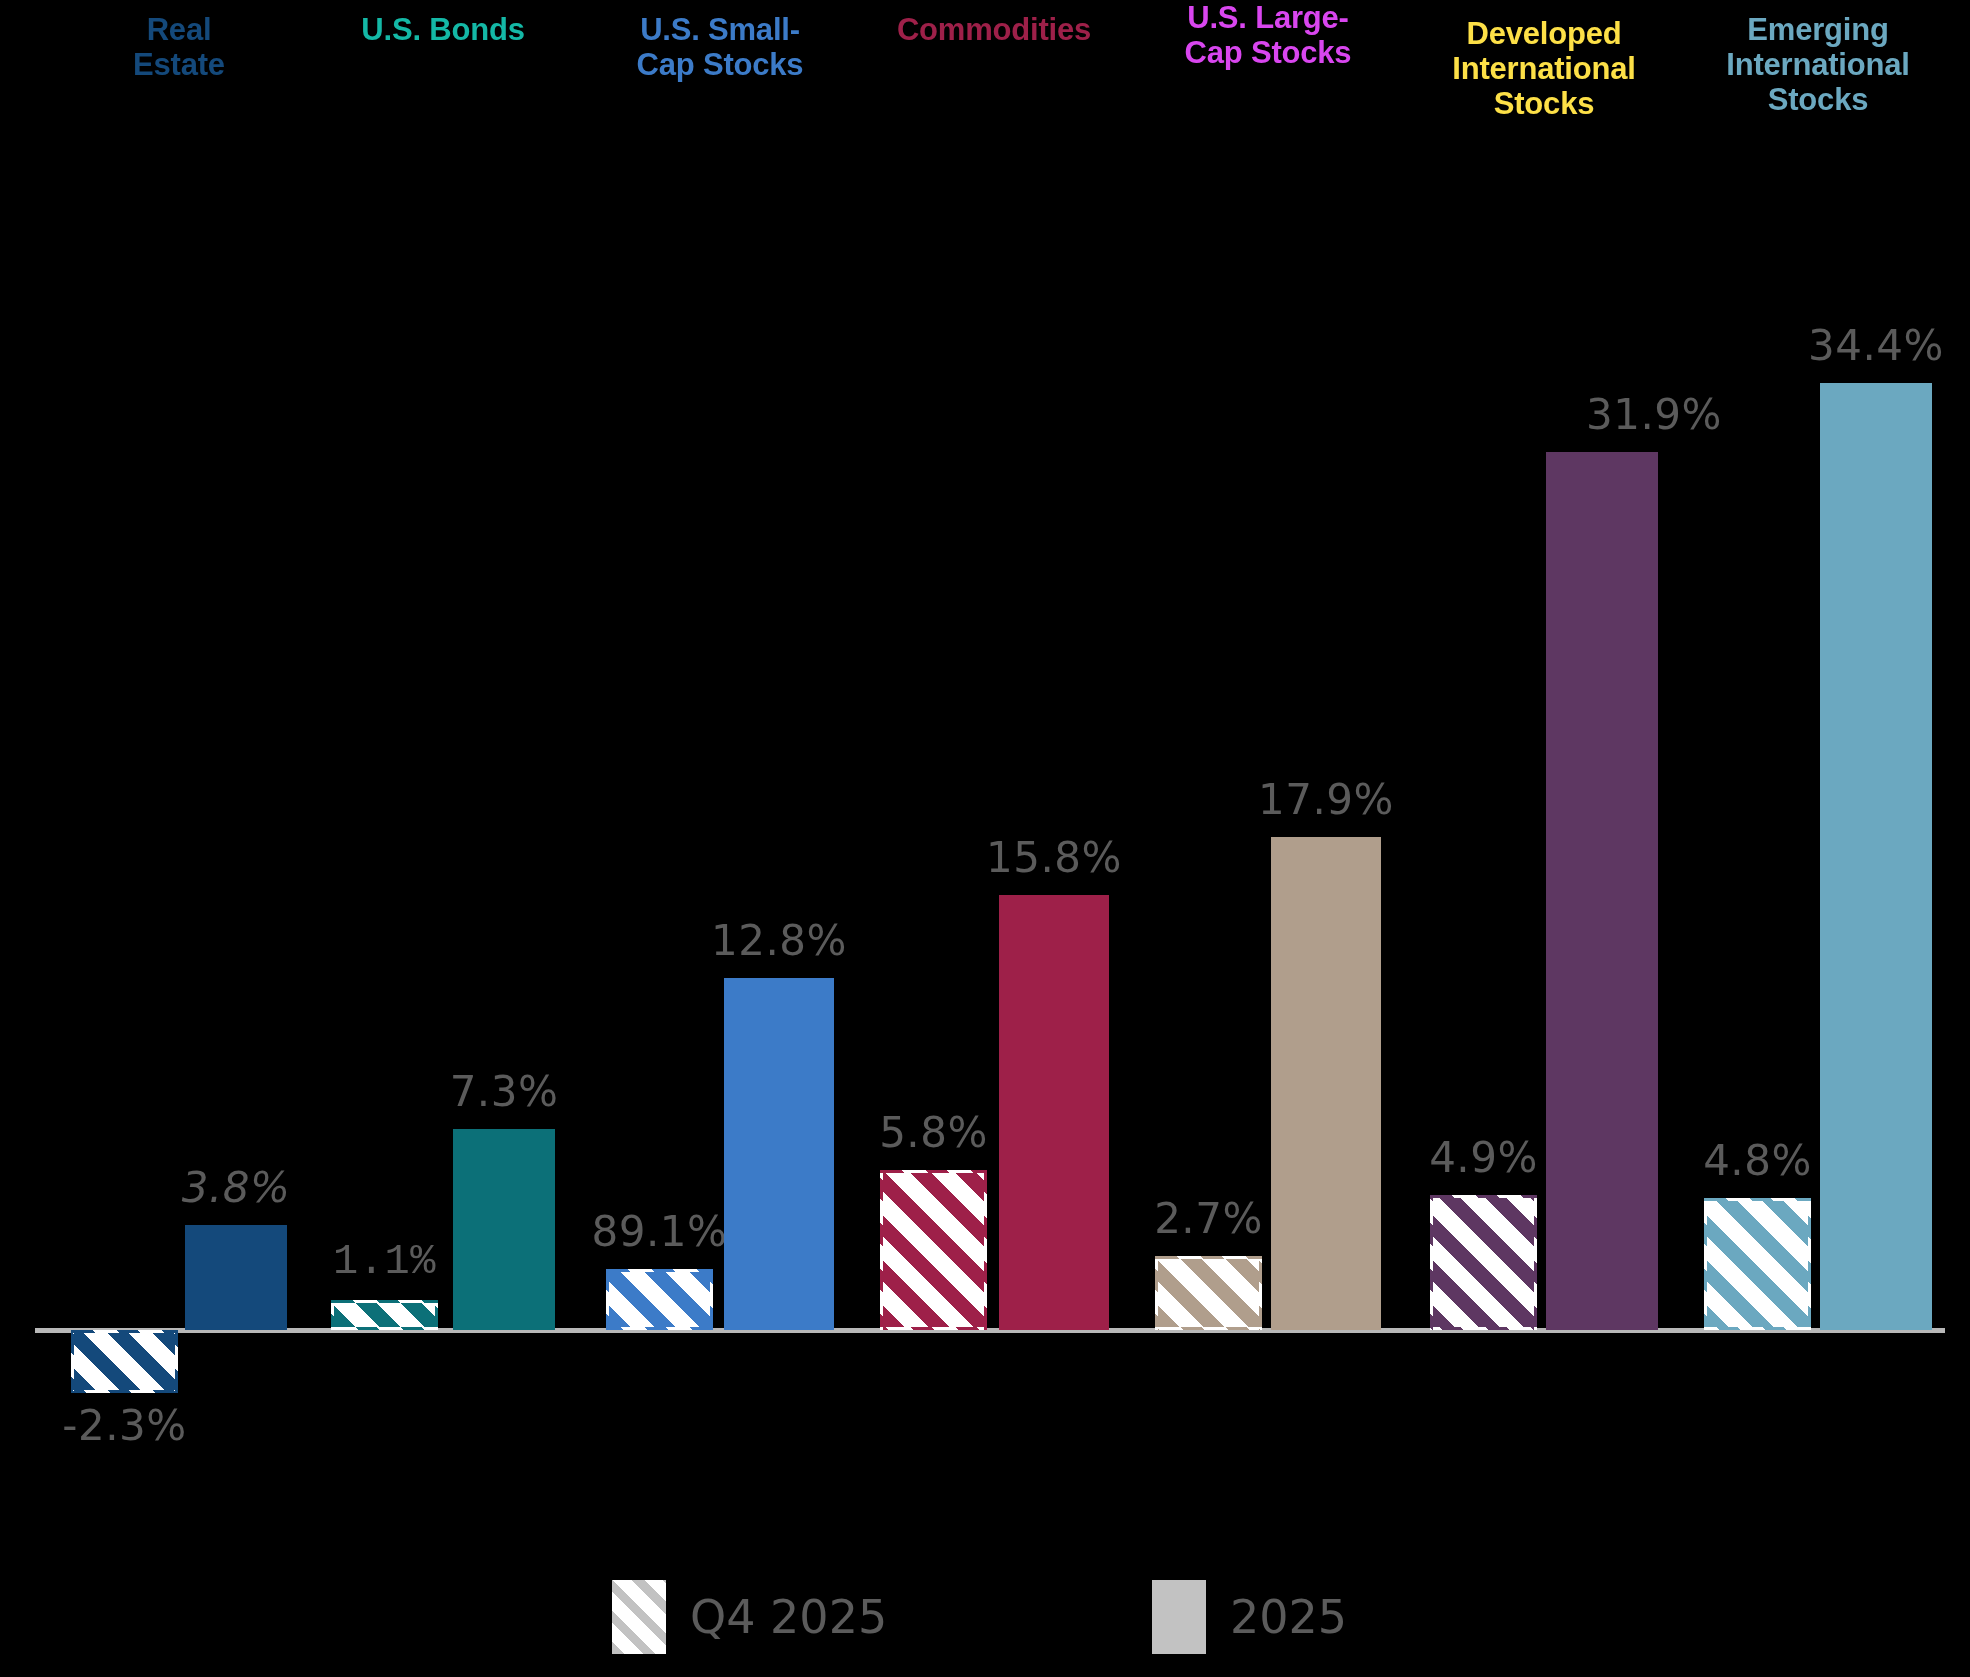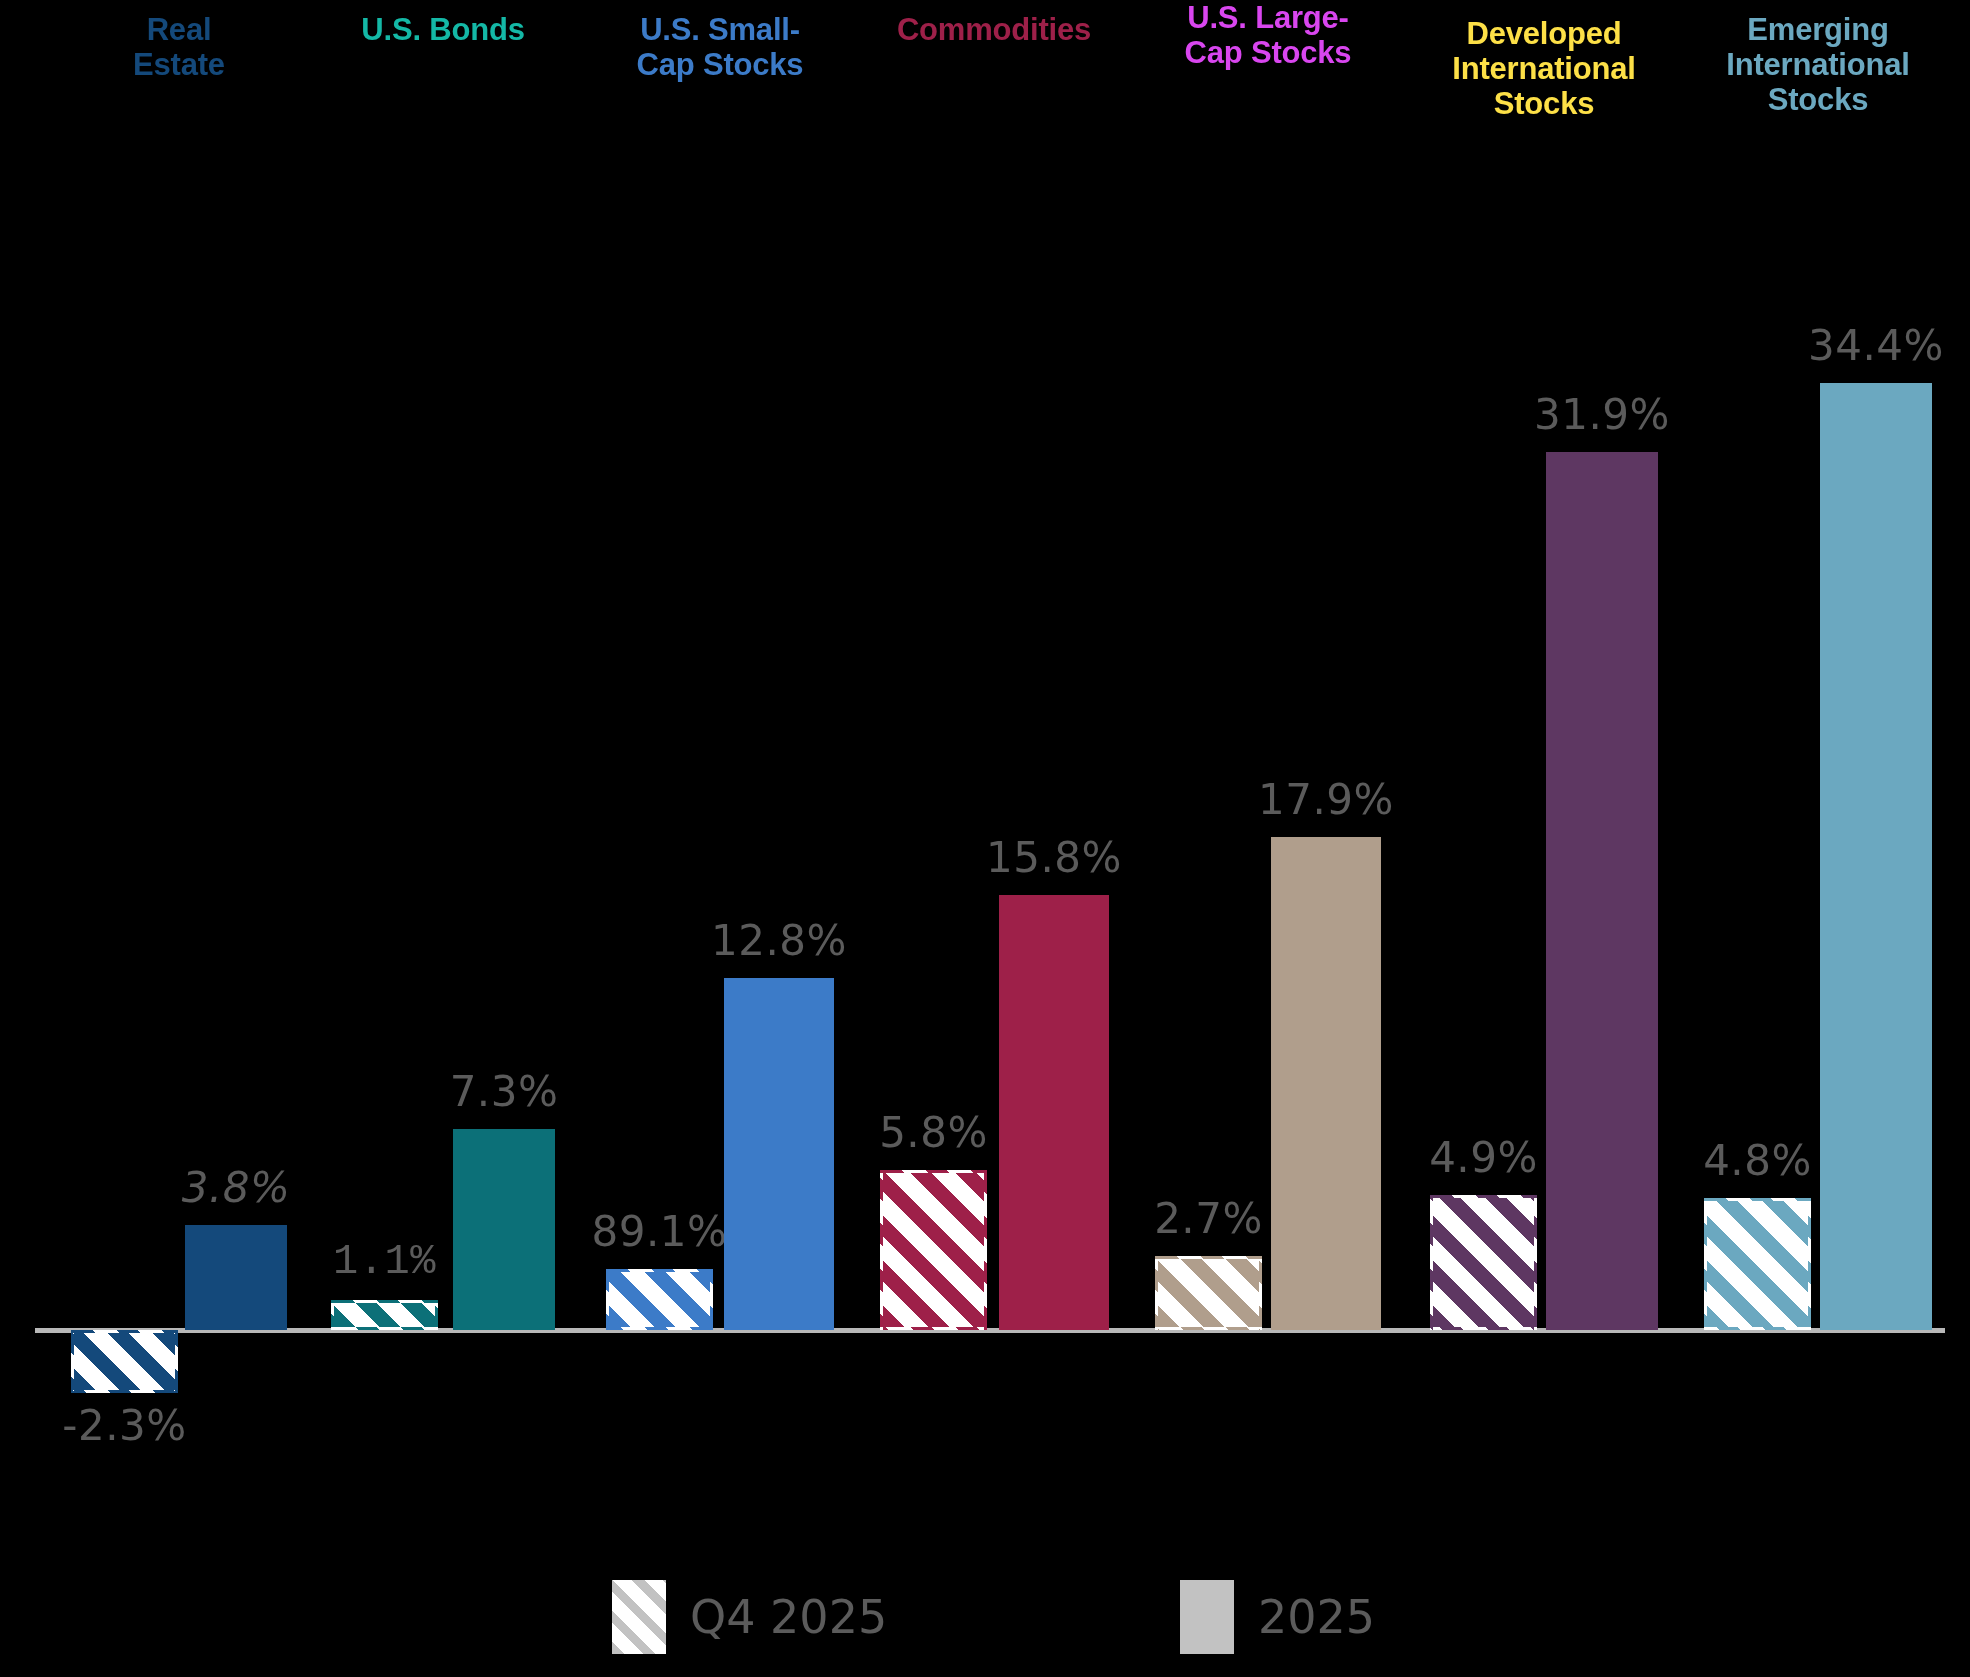--- a/index.html
+++ b/index.html
@@ -88,29 +88,29 @@
     <div class="vlabel" style="left: 813.5px; width: 240px; top: 1108px;">5.8%</div>
     <div class="bar solid" style="left: 999px; top: 895px; width: 110px; height: 435px; background: rgb(158, 32, 73);"></div>
     <div class="vlabel" style="left: 934px; width: 240px; top: 833px;">15.8%</div>
     <div class="bar hatch" style="left: 1155px; top: 1256px; width: 107px; height: 74px; background-color: rgb(176, 158, 140); background-image: repeating-linear-gradient(45deg, rgb(176, 158, 140) 0px, rgb(176, 158, 140) 15px, rgb(255, 255, 255) 15px, rgb(255, 255, 255) 32px);"></div>
     <div class="vlabel" style="left: 1088.5px; width: 240px; top: 1194px;">2.7%</div>
     <div class="bar solid" style="left: 1271px; top: 837px; width: 110px; height: 493px; background: rgb(176, 158, 140);"></div>
     <div class="vlabel" style="left: 1206px; width: 240px; top: 775px;">17.9%</div>
     <div class="bar hatch" style="left: 1430px; top: 1195px; width: 107px; height: 135px; background-color: rgb(94, 55, 98); background-image: repeating-linear-gradient(45deg, rgb(94, 55, 98) 0px, rgb(94, 55, 98) 15px, rgb(255, 255, 255) 15px, rgb(255, 255, 255) 32px);"></div>
     <div class="vlabel" style="left: 1363.5px; width: 240px; top: 1133px;">4.9%</div>
     <div class="bar solid" style="left: 1546px; top: 452px; width: 112px; height: 878px; background: rgb(94, 55, 98);"></div>
-    <div class="vlabel" style="left: 1482px; width: 240px; top: 390px;">31.9%</div>
+    <div class="vlabel" style="left: 1482px; width: 240px; top: 390px; text-align: right;">31.9%</div>
     <div class="bar hatch" style="left: 1704px; top: 1198px; width: 107px; height: 132px; background-color: rgb(107, 168, 192); background-image: repeating-linear-gradient(45deg, rgb(107, 168, 192) 0px, rgb(107, 168, 192) 15px, rgb(255, 255, 255) 15px, rgb(255, 255, 255) 32px);"></div>
     <div class="vlabel" style="left: 1637.5px; width: 240px; top: 1136px;">4.8%</div>
     <div class="bar solid" style="left: 1820px; top: 383px; width: 112px; height: 947px; background: rgb(107, 168, 192);"></div>
     <div class="vlabel" style="left: 1756px; width: 240px; top: 321px;">34.4%</div>
   </div>
 
 <div id="legend">
     <div class="lg-item" style="left: 612px; top: 0px;">
       <span class="lg-sw hatch"></span>
       <span class="lg-tx">Q4 2025</span>
     </div>
-    <div class="lg-item" style="left: 1180px; top: 0px;">
+    <div class="lg-item" style="left: 1152px; top: 0px;">
       <span class="lg-sw solid"></span>
       <span class="lg-tx">2025</span>
     </div>
   </div>
 
 </body></html>

